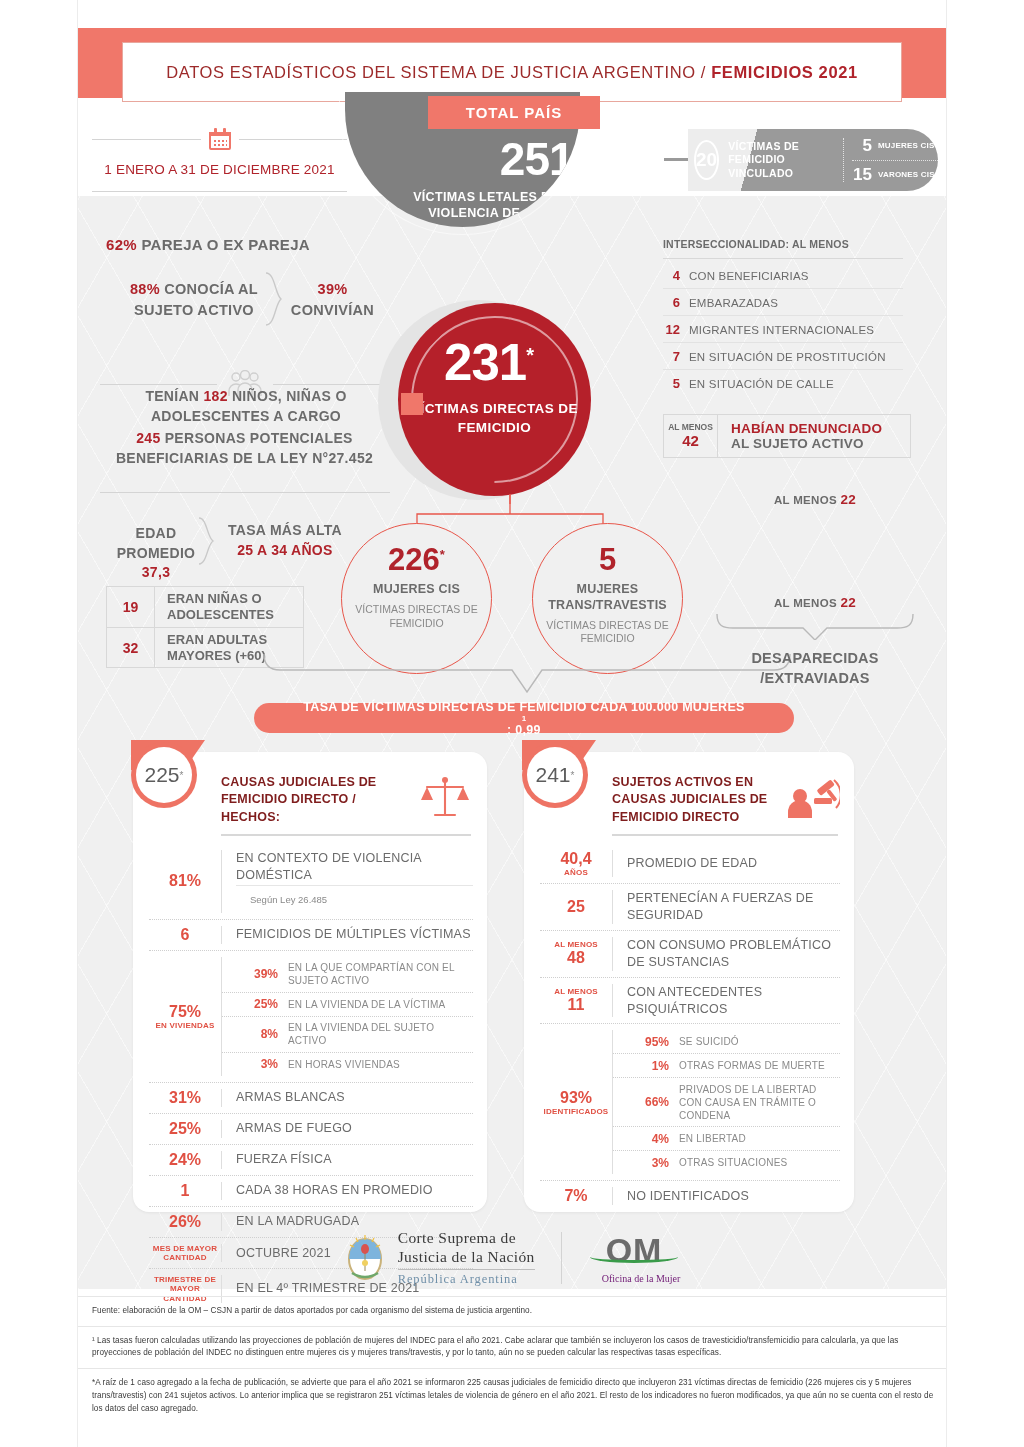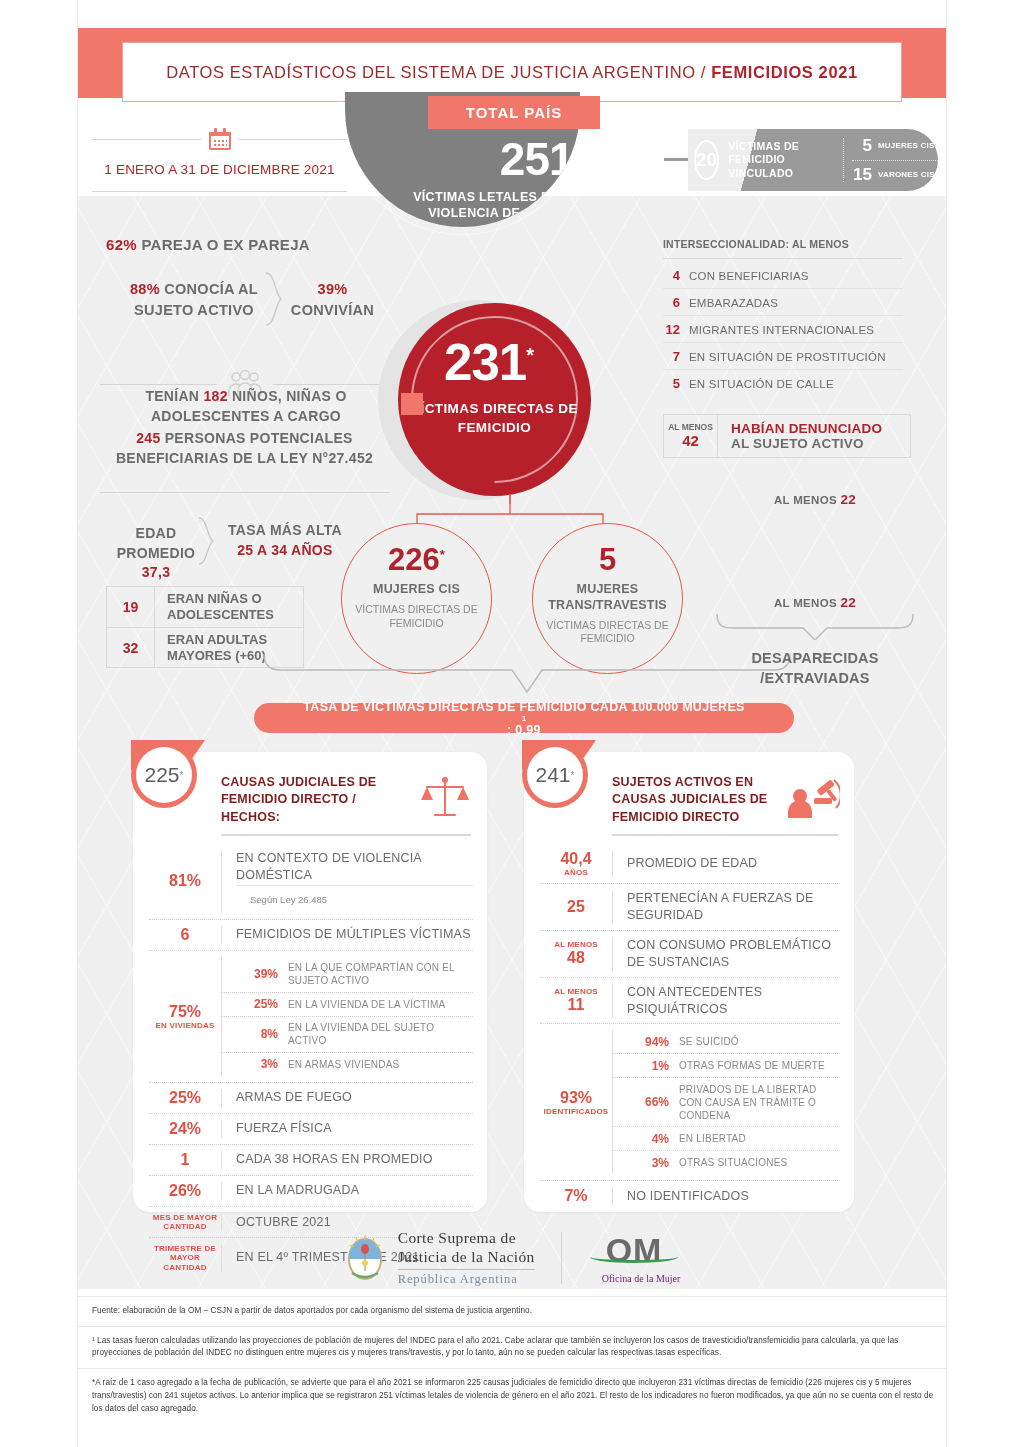--- a/index.html
+++ b/index.html
@@ -574,24 +574,32 @@
             <div class="subrow">
                 <div class="sk">25%</div>
                 <div class="st">EN LA VIVIENDA DE LA VÍCTIMA</div>
               </div>
             <div class="subrow">
                 <div class="sk">8%</div>
                 <div class="st">EN LA VIVIENDA DEL SUJETO ACTIVO</div>
               </div>
             <div class="subrow">
                 <div class="sk">3%</div>
-                <div class="st">EN ARMAS VIVIENDAS</div>
-              </div>
-          </div>
-        </div>
+                <div class="st">EN HORAS VIVIENDAS</div>
+              </div>
+          </div>
+        </div>
+      </div>
+      <div class="row">
+        <div class="k">
+            <div class="v">31%</div>
+          </div>
+        <div class="val">
+            <div class="main">ARMAS BLANCAS</div>
+          </div>
       </div>
       <div class="row">
         <div class="k">
             <div class="v">25%</div>
           </div>
         <div class="val">
             <div class="main">ARMAS DE FUEGO</div>
           </div>
       </div>
       <div class="row">
@@ -700,21 +708,21 @@
           </div>
       </div>
       <div class="row nested">
         <div class="k">
             <div class="v">93%</div>
             <div class="s">IDENTIFICADOS</div>
           </div>
         <div class="val">
           <div class="subrows">
             <div class="subrow">
-                <div class="sk">94%</div>
+                <div class="sk">95%</div>
                 <div class="st">SE SUICIDÓ</div>
               </div>
             <div class="subrow">
                 <div class="sk">1%</div>
                 <div class="st">OTRAS FORMAS DE MUERTE</div>
               </div>
             <div class="subrow">
                 <div class="sk">66%</div>
                 <div class="st">PRIVADOS DE LA LIBERTAD CON CAUSA EN TRÁMITE O CONDENA</div>
               </div>

